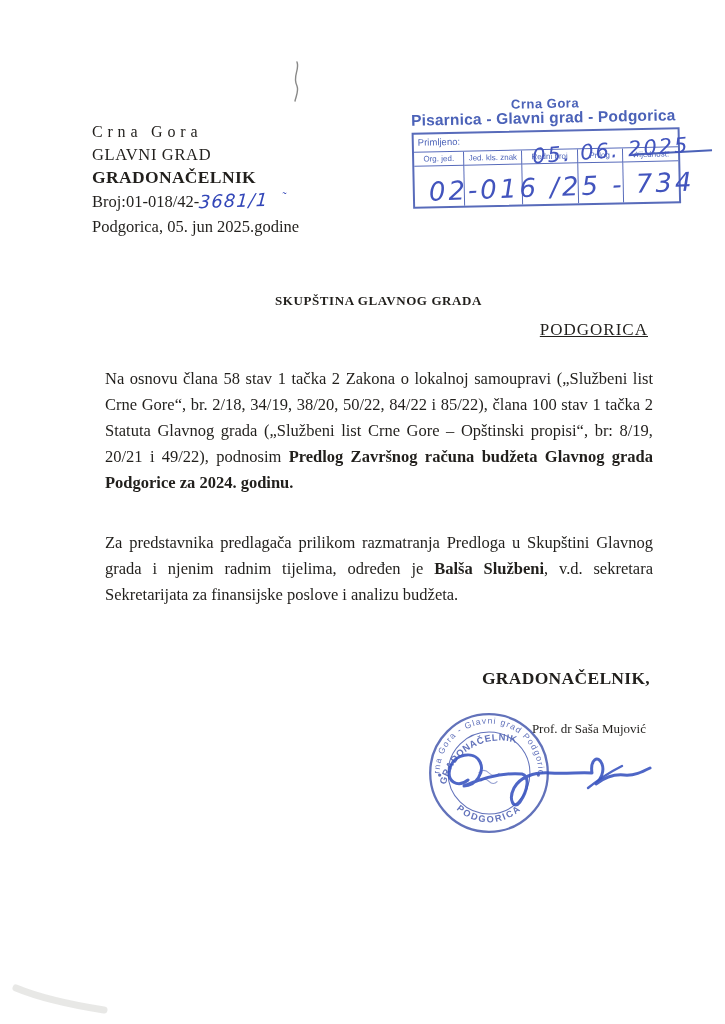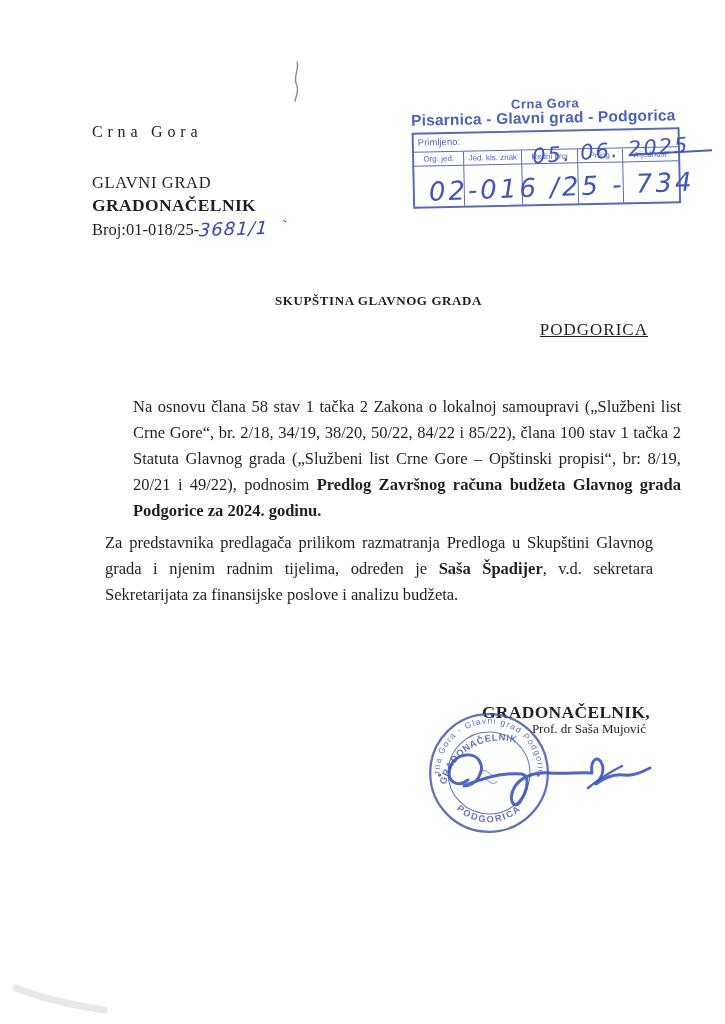--- a/index.html
+++ b/index.html
@@ -6,21 +6,21 @@
   html,body { background:#e8e8e8; }
   .page {
     position:relative; width:725px; height:1024px; margin:0 auto;
     background:#ffffff; overflow:hidden;
     font-family:"Liberation Serif", serif; color:#211f1c;
   }
 
   
   .letterhead { position:absolute; left:92px; top:120px; line-height:23px; font-size:16.5px; }
   .lh-country { letter-spacing:.30em; font-size:16px; }
-  .lh-city    { letter-spacing:.04em;margin-top:28px; }
+  .lh-city    { letter-spacing:.04em; }
   .lh-office  { font-weight:bold; font-size:17.5px; letter-spacing:.02em; }
   .lh-number  { white-space:nowrap; }
   .hand { color:#3246b8; font-family:"DejaVu Sans", sans-serif; font-style:italic; }
   .lh-number .hand { display:inline-block; font-size:18px; transform:rotate(-2deg) skewX(-6deg); letter-spacing:1px; }
   .lh-number .tick { display:inline-block; color:#3246b8; font-size:12px; transform:translateY(-6px); margin-left:14px; }
 
   
   .stamp {
     position:absolute; left:412px; top:96px; width:268px;
     transform:rotate(-1.2deg); color:#3c55b2;
@@ -51,44 +51,45 @@
 
   
   .addr1 { position:absolute; left:105px; top:293px; width:547px; text-align:center;
            font-weight:bold; font-size:13px; letter-spacing:.6px; }
   .addr2 { position:absolute; top:320px; right:77px; font-size:17px; letter-spacing:1px;
            text-decoration:underline; }
 
   
   .para { position:absolute; left:105px; width:548px; font-size:16.5px; line-height:26px;
           text-align:justify; }
-  .p1 { top:394px;margin-left:28px; }
+  .p1 { top:366px; }
   .p2 { top:530px; }
   .b { font-weight:bold; }
 
   
-  .sig-title { position:absolute; top:702px; right:75px; font-weight:bold; font-size:17.5px; letter-spacing:.3px; }
+  .sig-title { position:absolute; top:668px; right:75px; font-weight:bold; font-size:17.5px; letter-spacing:.3px; }
   .sig-name  { position:absolute; top:721px; right:79px; font-size:13px; }
   .seal-wrap { position:absolute; left:426px; top:710px; width:126px; height:126px; opacity:.82; }
   .sig-svg   { position:absolute; left:438px; top:728px; width:220px; height:88px; }
 
   
   .artifact-top  { position:absolute; left:288px; top:60px; }
   .artifact-fold { position:absolute; left:8px; top:972px; }
 </style>
 </head>
 <body>
 
 <div class="page">
 
   <div class="letterhead">
     <div class="lh-country">Crna Gora</div>
     <div class="lh-city">GLAVNI GRAD</div>
     <div class="lh-office">GRADONAČELNIK</div>
-    <div class="lh-number"><span>Broj:01-018/25-</span><span class="hand">3681/1</span><span class="tick">˜</span></div>
+    <div class="lh-number"><span>Broj:01-018/42-</span><span class="hand">3681/1</span><span class="tick">˜</span></div>
+    <div class="lh-date">Podgorica, 05. jun 2025.godine</div>
   </div>
 
   <div class="stamp">
     <div class="stamp-country">Crna Gora</div>
     <div class="stamp-office">Pisarnica - Glavni grad - Podgorica</div>
     <div class="stamp-table">
       <div class="stamp-received">Primljeno:</div>
       <div class="stamp-row stamp-head">
         <div class="cell w1">Org. jed.</div>
         <div class="cell w2">Jed. kls. znak</div>
@@ -107,21 +108,21 @@
       <div class="date-strike"></div>
       <div class="stamp-entry hand">02-016 /25 - 734</div>
     </div>
   </div>
 
   <div class="addr1">SKUPŠTINA GLAVNOG GRADA</div>
   <div class="addr2">PODGORICA</div>
 
   <p class="para p1"><span>Na osnovu člana 58 stav 1 tačka 2 Zakona o lokalnoj samoupravi („Službeni list Crne Gore“, br. 2/18, 34/19, 38/20, 50/22, 84/22 i 85/22), člana 100 stav 1 tačka 2 Statuta Glavnog grada („Službeni list Crne Gore – Opštinski propisi“, br: 8/19, 20/21 i 49/22), podnosim </span><span class="b">Predlog Završnog računa budžeta Glavnog grada Podgorice za 2024. godinu.</span></p>
 
-  <p class="para p2"><span>Za predstavnika predlagača prilikom razmatranja Predloga u Skupštini Glavnog grada i njenim radnim tijelima, određen je </span><span class="b">Saša Špadijer</span><span>, v.d. sekretara Sekretarijata za finansijske poslove i analizu budžeta.</span></p>
+  <p class="para p2"><span>Za predstavnika predlagača prilikom razmatranja Predloga u Skupštini Glavnog grada i njenim radnim tijelima, određen je </span><span class="b">Balša Službeni</span><span>, v.d. sekretara Sekretarijata za finansijske poslove i analizu budžeta.</span></p>
 
   <div class="sig-title">GRADONAČELNIK,</div>
   <div class="sig-name">Prof. dr Saša Mujović</div>
 
   <svg class="seal-wrap" viewBox="0 0 120 120">
     <circle cx="60" cy="60" r="56" fill="none" stroke="#4054ac" stroke-width="2.2"></circle>
     <circle cx="60" cy="60" r="39" fill="none" stroke="#4054ac" stroke-width="1"></circle>
     <defs>
       <path id="sealTop" d="M 13,60 A 47,47 0 1 1 107,60" fill="none"></path>
       <path id="sealBottom" d="M 15,62 A 45,45 0 0 0 105,62" fill="none"></path>

